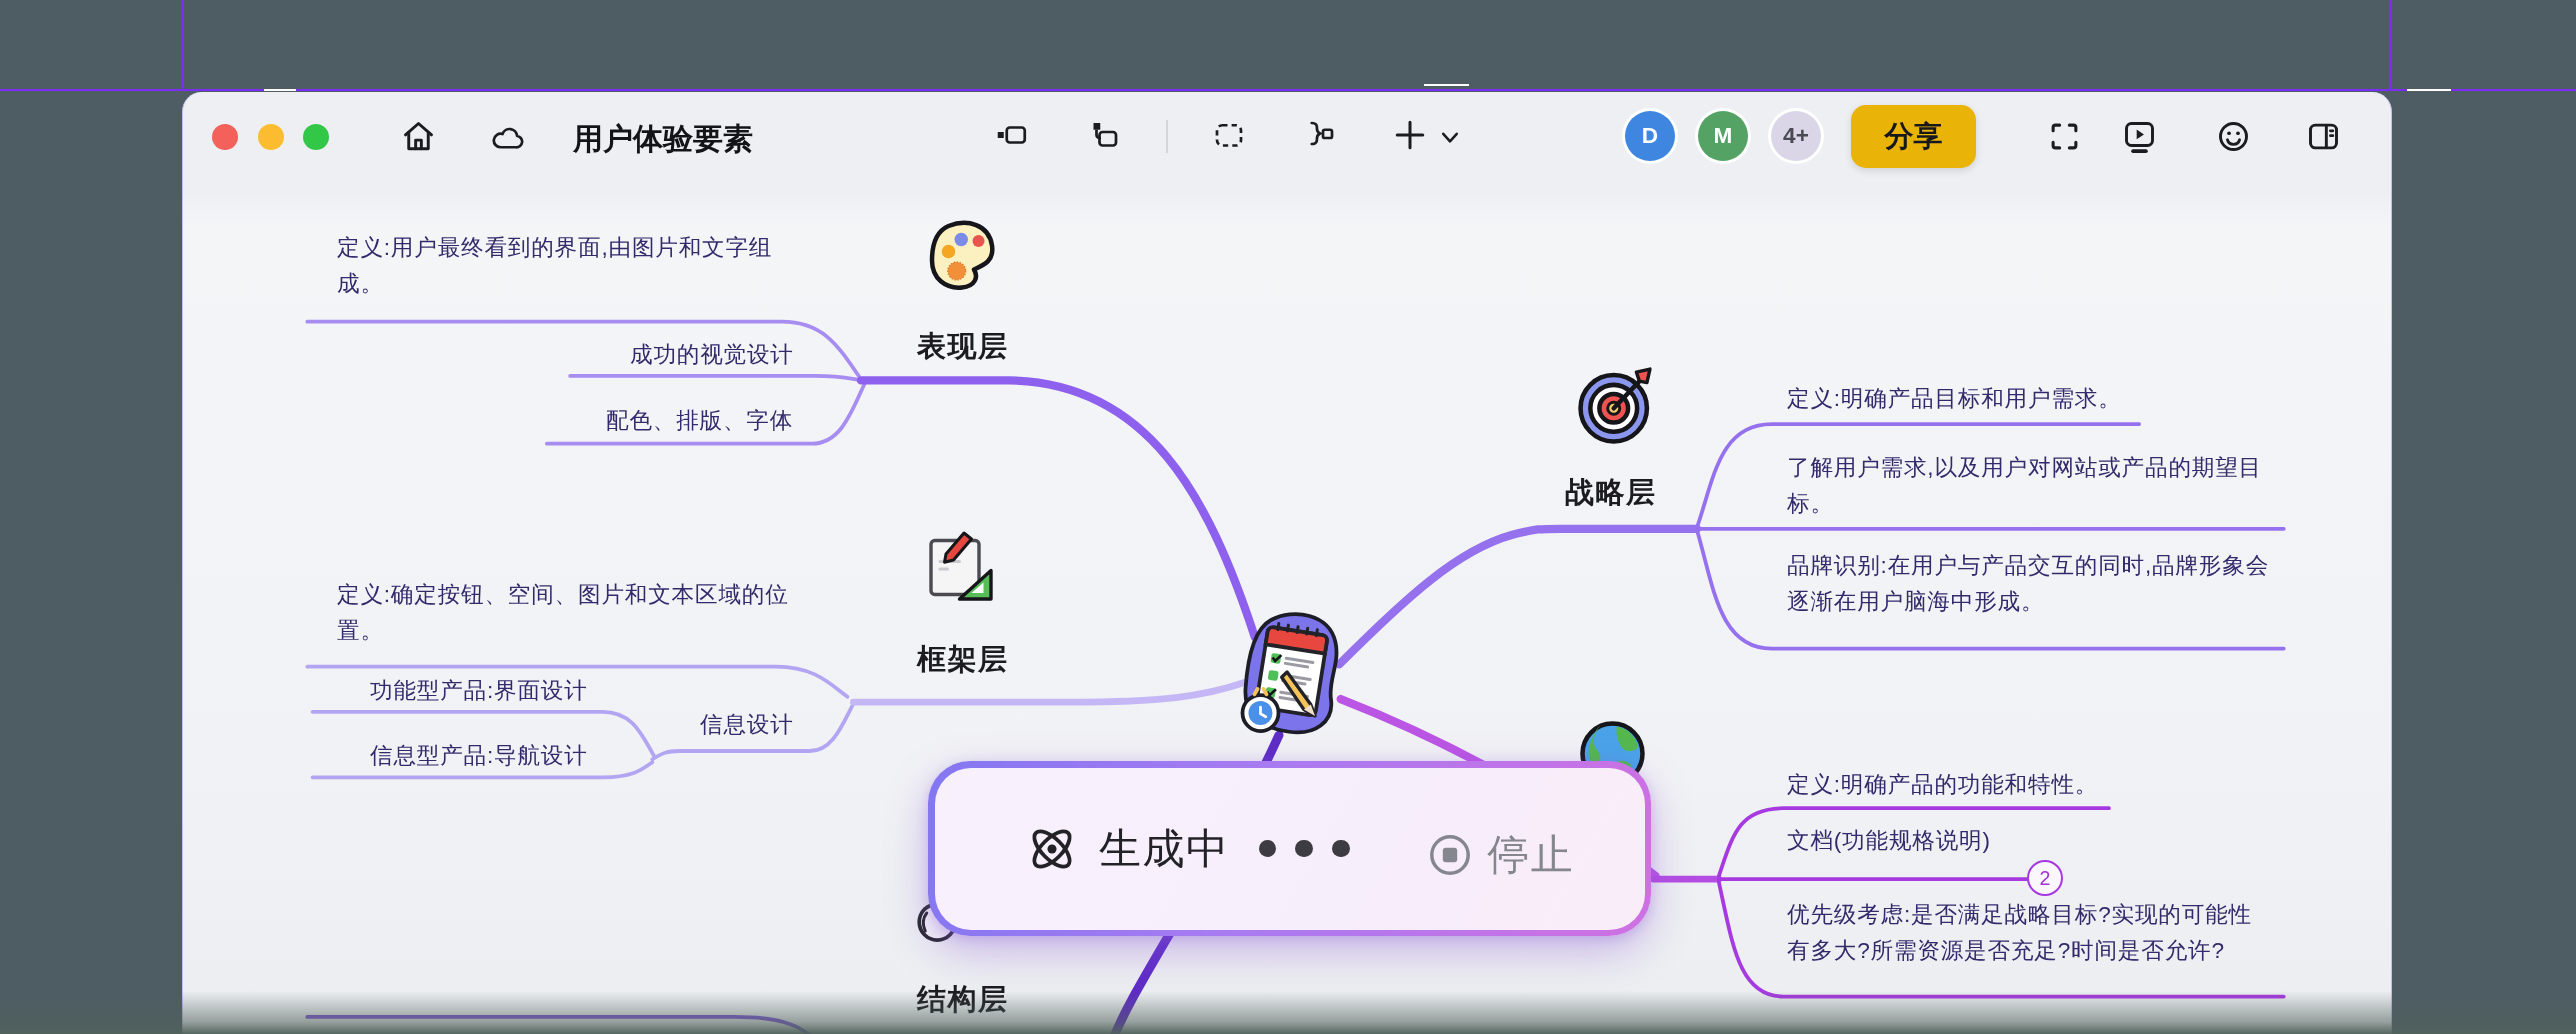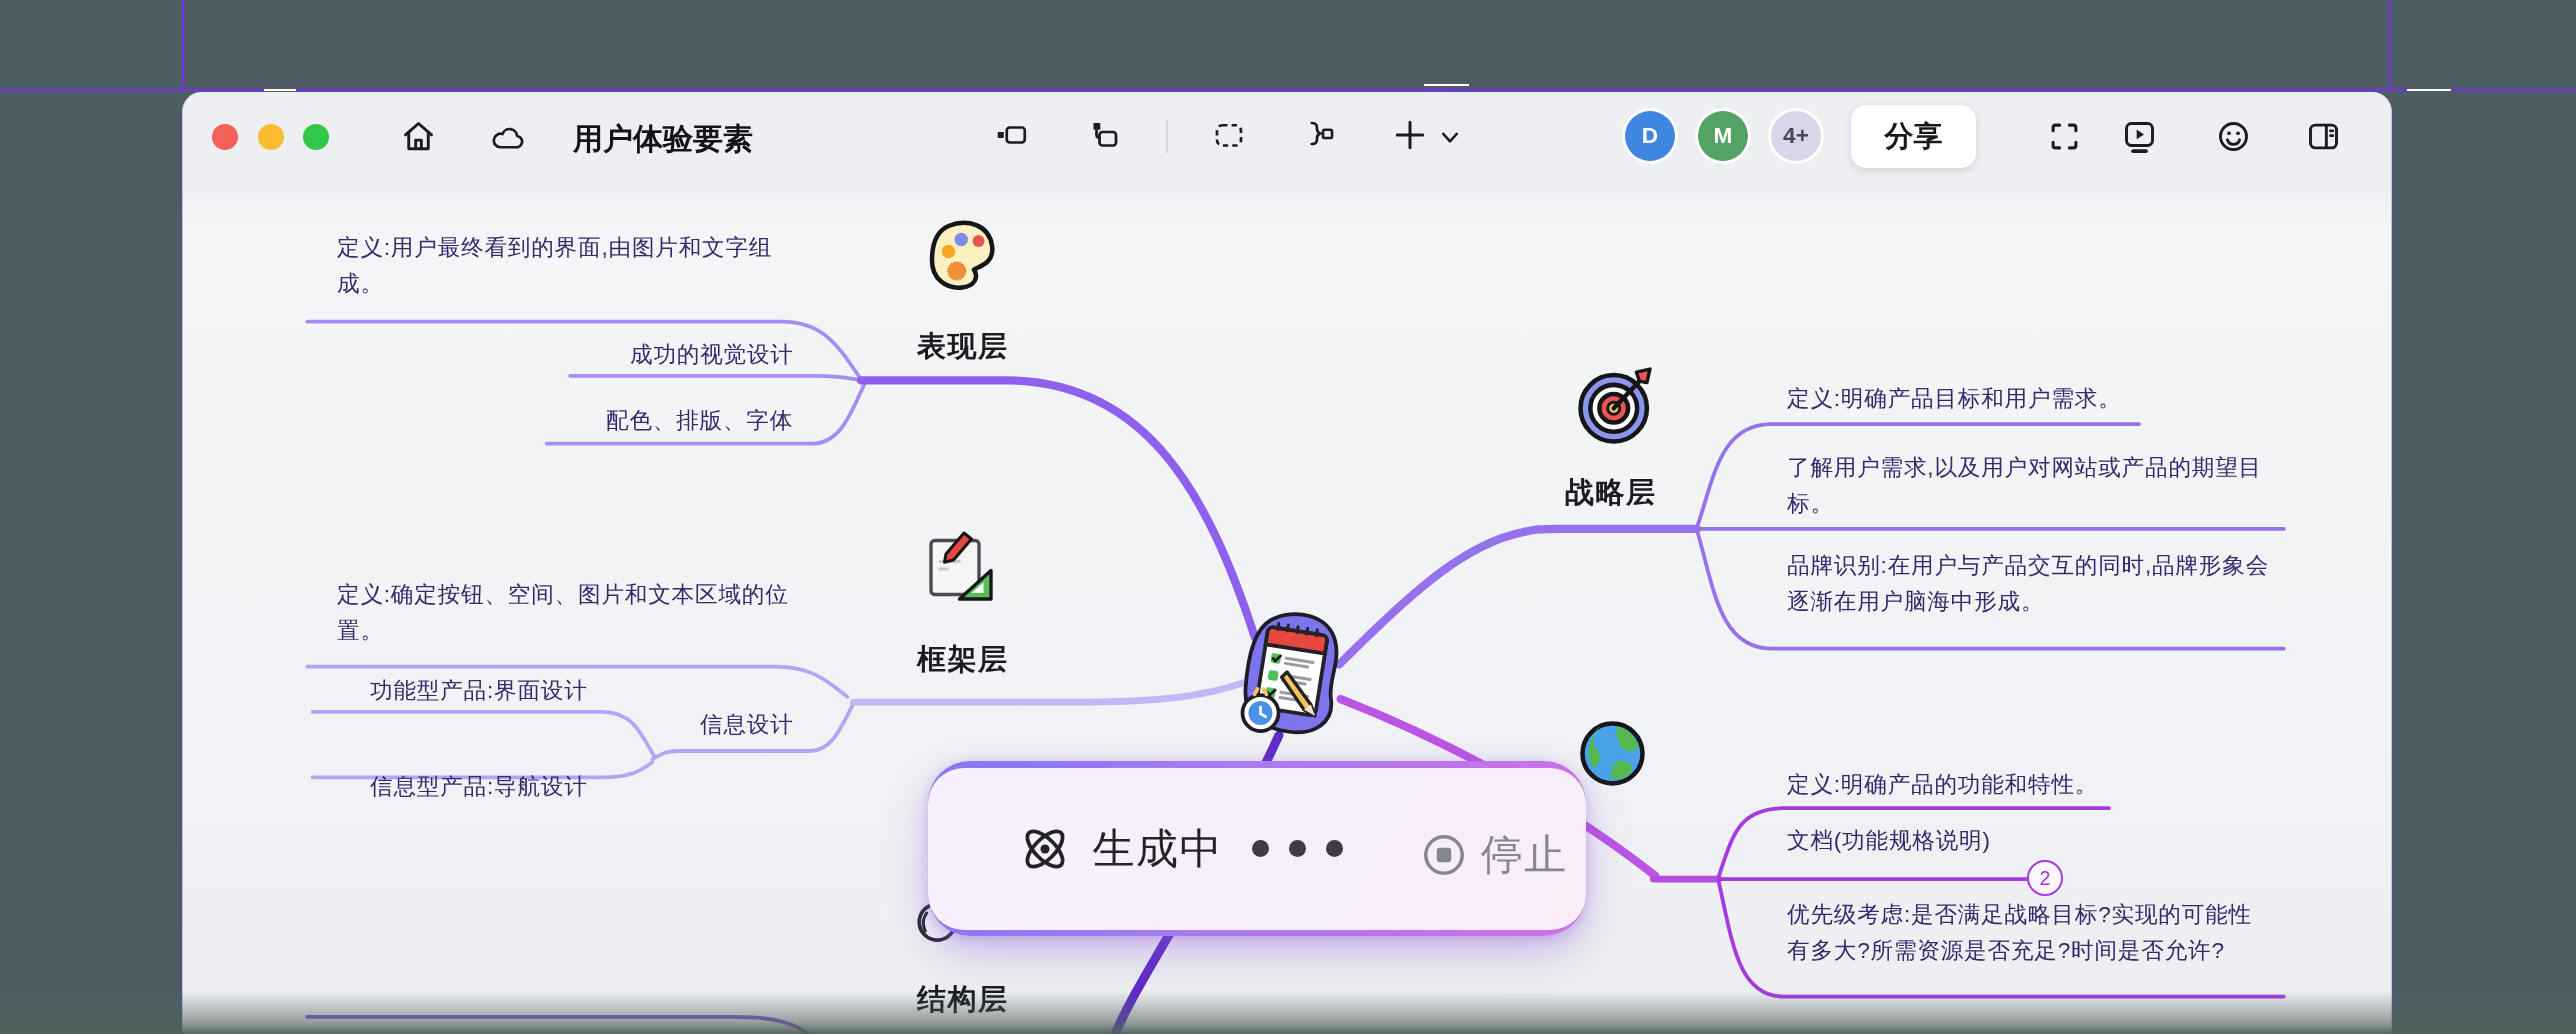--- a/index.html
+++ b/index.html
@@ -14,37 +14,37 @@
   .guide.h{left:0;top:89px;width:2576px;height:2.3px;}
   .guide.v{top:0;width:2.3px;height:91px;}
   .gdash{position:absolute;top:89px;height:2.3px;background:#ffffff;z-index:61;}
   
   .tl{position:absolute;top:124px;width:26px;height:26px;border-radius:50%;z-index:5;}
   .tool-icon{position:absolute;top:117px;z-index:5;}
   .tbar-divider{position:absolute;left:1166px;top:120px;width:2.3px;height:33px;background:#d3d6db;z-index:5;}
   .avatar{position:absolute;top:111px;width:50px;height:50px;border-radius:50%;z-index:5;
           display:flex;align-items:center;justify-content:center;color:#fff;font-size:22.6px;font-weight:bold;
           box-shadow:0 0 0 3px rgba(255,255,255,.95);}
-  #share-btn{position:absolute;left:1851px;top:105px;width:125px;height:63px;background:#ffffff;border-radius:15px;
+  #share-btn{position:absolute;left:1851px;top:105px;width:125px;height:63px;background:#eab308;border-radius:15px;
              box-shadow:0 2.3px 7.5px rgba(40,40,60,.14);display:flex;align-items:center;justify-content:center;
              font-size:29px;font-weight:bold;color:#17181c;z-index:5;cursor:pointer;}
   #doc-title{position:absolute;left:541px;top:119px;font-size:30px;font-weight:bold;color:#121418;z-index:5;white-space:nowrap;margin-left:32px;}
   
   #links{position:absolute;left:0;top:0;width:2576px;height:1035px;z-index:10;pointer-events:none;}
   .node-text{position:absolute;z-index:12;font-size:22.6px;line-height:36px;color:#34296b;letter-spacing:0.8px;}
   .nowrap{white-space:nowrap;}
   .branch-label{position:absolute;z-index:12;font-size:29px;line-height:35px;font-weight:600;color:#1b1b20;
                 letter-spacing:1.5px;white-space:nowrap;}
   .map-icon{position:absolute;z-index:13;}
   #globe-icon{z-index:14;}
   #hidden-icon{position:absolute;z-index:14;}
   .badge{position:absolute;left:2027px;top:860px;width:32px;height:32px;border-radius:50%;background:#fbf7fd;
          border:2.3px solid #a63ae0;color:#a032d8;font-size:19.6px;display:flex;align-items:center;justify-content:center;z-index:13;}
   
-  #gen-panel{position:absolute;left:928px;top:761px;width:658px;height:175px;border-radius:42px;z-index:20;
+  #gen-panel{position:absolute;left:928px;top:761px;width:723px;height:175px;border-radius:42px;z-index:20;
              background:linear-gradient(105deg,#8377f1 0%,#a97bf1 45%,#cf70e2 100%);
              box-shadow:0 15px 41px rgba(140,90,215,.38),0 3px 10.5px rgba(140,90,215,.25);
              display:flex;align-items:center;justify-content:center;}
   #gen-inner{width:710px;height:162px;border-radius:36px;background:linear-gradient(120deg,#f8f1fc 0%,#f7eefb 60%,#f9edf8 100%);
              display:flex;align-items:center;}
   #gen-status{font-size:42px;color:#232327;font-weight:500;margin-left:19.6px;letter-spacing:1.5px;}
   .gen-dots{display:flex;margin-left:29px;}
   .gen-dots span{width:17.3px;height:17.3px;border-radius:50%;background:#3c3c42;margin-right:19.6px;animation:pulse 1.2s infinite;}
   .gen-dots span:nth-child(2){animation-delay:.2s}.gen-dots span:nth-child(3){animation-delay:.4s}
   @keyframes pulse{0%,100%{opacity:1}50%{opacity:.35}}
@@ -178,21 +178,21 @@
     <rect x="8" y="18" width="64" height="72" rx="5" fill="#f5f5f5" stroke="#4a4a50" stroke-width="4.5"></rect>
     <path d="M20 46 h26 M20 56 l10 0" stroke="#c9c9ce" stroke-width="4" stroke-linecap="round" fill="none"></path>
     <path d="M28 36 L52 8 L62 16 L38 44 L26 47 Z" fill="#e8473f" stroke="#16161a" stroke-width="4" stroke-linejoin="round"></path>
     <path d="M46 96 L88 96 L88 58 Z" fill="#57bd57" stroke="#16161a" stroke-width="4.5" stroke-linejoin="round"></path>
     <path d="M62 88 L78 88 L78 74 Z" fill="#ffffff"></path>
   </svg>
   <div class="branch-label" style="left:917px;top:642px;">框架层</div>
   <div class="node-text" style="left:337px;top:577px;width:464px;">定义:确定按钮、空间、图片和文本区域的位置。</div>
   <div class="node-text nowrap" style="left:370px;top:673px;">功能型产品:界面设计</div>
   <div class="node-text nowrap" style="left:700px;top:707px;">信息设计</div>
-  <div class="node-text nowrap" style="left:370px;top:738px;margin-top:31px;">信息型产品:导航设计</div>
+  <div class="node-text nowrap" style="left:370px;top:738px;">信息型产品:导航设计</div>
 
   <div class="branch-label" style="left:917px;top:982px;">结构层</div>
   <svg id="hidden-icon" style="left:904px;top:901px;" width="53" height="45" viewBox="0 0 70 60">
     <circle cx="44" cy="28" r="24" fill="#f7f7f7" stroke="#26262c" stroke-width="5"></circle>
     <path d="M30 16 q-8 10 -2 24" fill="none" stroke="#26262c" stroke-width="4" stroke-linecap="round"></path>
   </svg>
 
   <svg class="map-icon" style="left:1576px;top:363px;" width="83" height="83" viewBox="0 0 110 110">
     <circle cx="50" cy="60" r="44" fill="#8b96ee" stroke="#16161a" stroke-width="6"></circle>
     <circle cx="50" cy="60" r="31" fill="#ffffff" stroke="#16161a" stroke-width="6"></circle>

